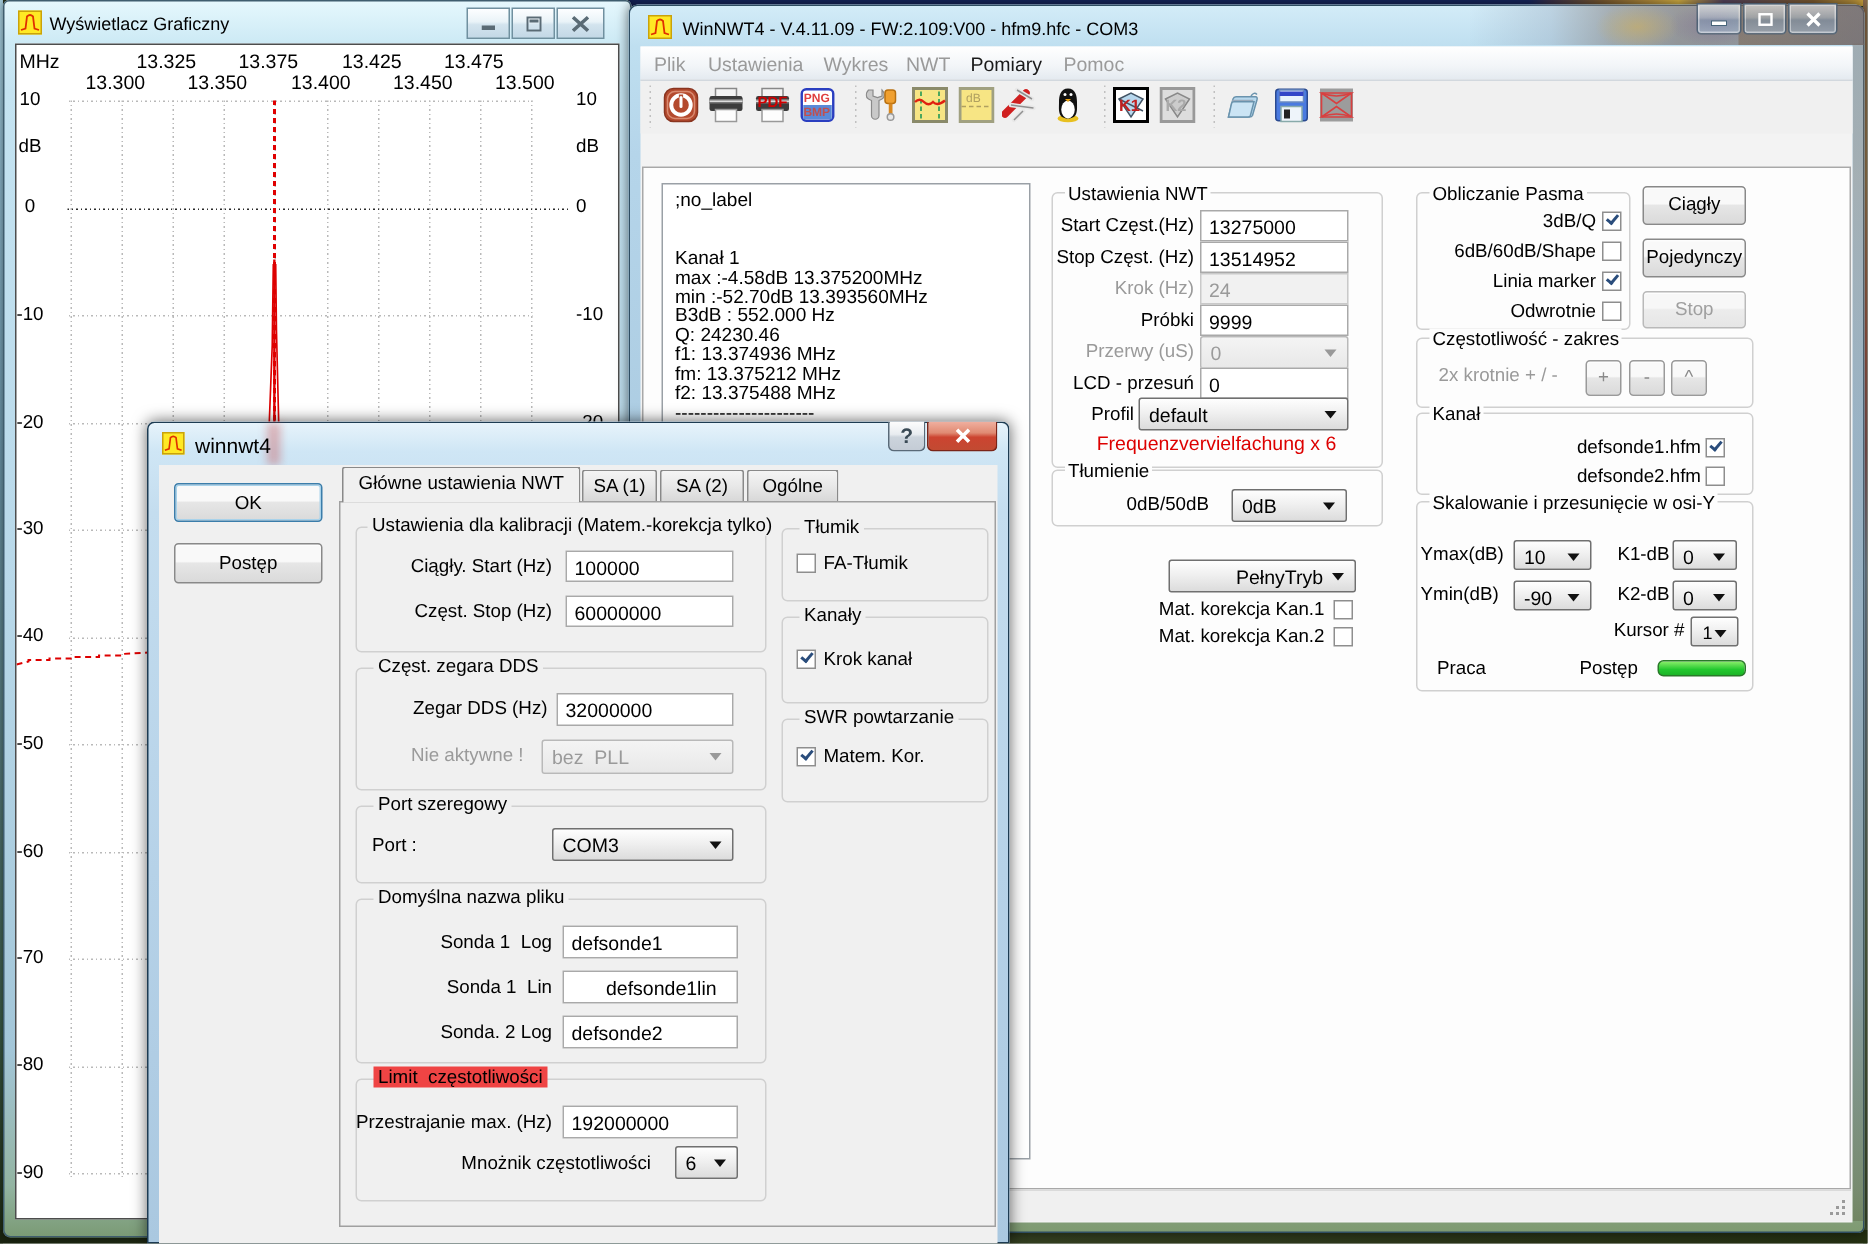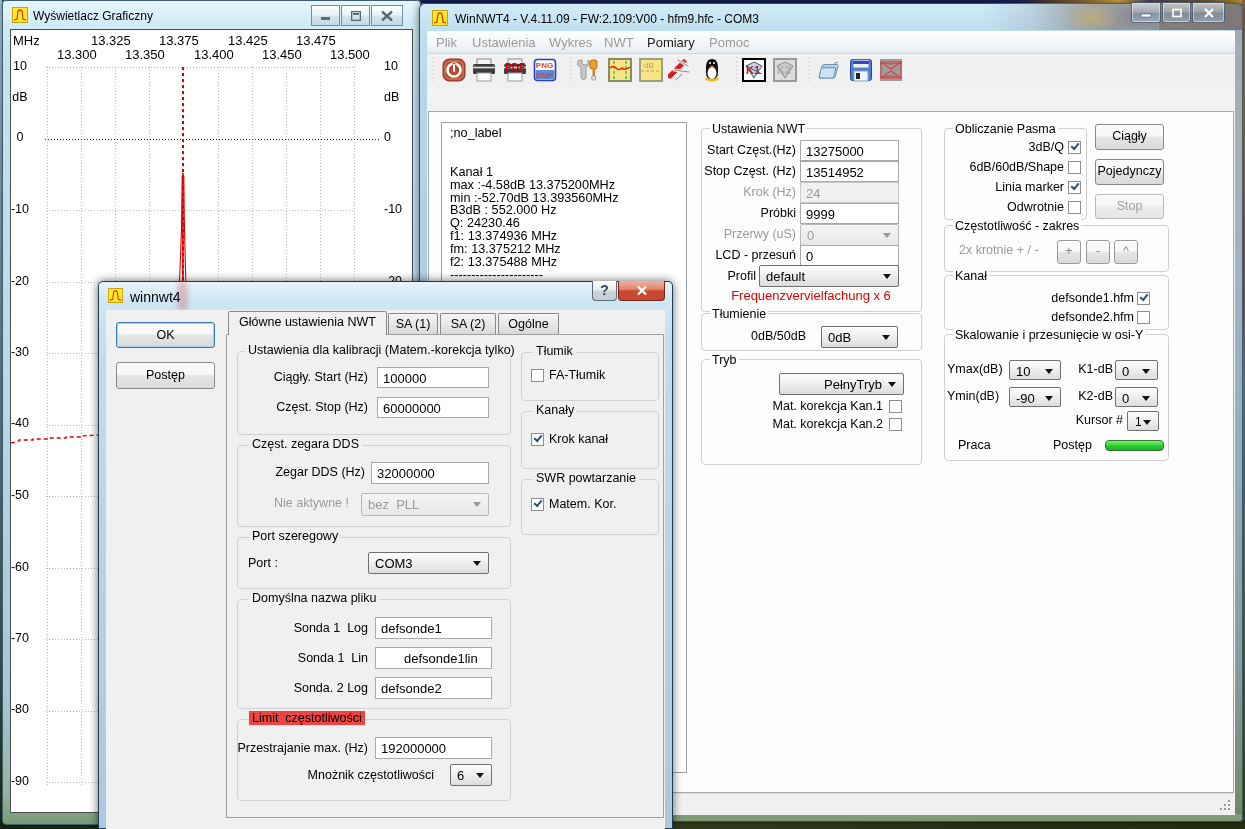--- a/index.html
+++ b/index.html
@@ -306,23 +306,20 @@
 <div class="glab" style="left:240px;top:136px;width:127px;text-align:right;">LCD - przesuń</div>
 <div class="inp" style="left:371px;top:133px;width:99px;">0</div>
 <div class="glab" style="left:240px;top:157px;width:87px;text-align:right;">Profil</div>
 <div class="combo" style="left:330px;top:153px;width:140px;">default</div>
 <div class="abs" style="left:296px;top:176px;width:172px;font-size:13px;color:#dd0000;text-align:center;white-space:nowrap;">Frequenzvervielfachung x 6</div>
 <div class="grp" style="left:272px;top:201px;width:219px;height:36px;background:#fdfdfd;">
           <i style="left:8px;">Tłumienie</i>
         </div>
 <div class="glab" style="left:280px;top:217px;width:97px;text-align:right;">0dB/50dB</div>
 <div class="combo" style="left:392px;top:214px;width:77px;">0dB</div>
-<div class="grp" style="left:272px;top:247px;width:219px;height:104px;background:#fdfdfd;">
-          <i style="left:8px;">Tryb</i>
-        </div>
 <div class="combo" style="left:350px;top:261px;width:125px;padding-left:44px;">PełnyTryb</div>
 <div class="glab" style="left:310px;top:287px;width:144px;text-align:right;">Mat. korekcja Kan.1</div>
 <div class="cb" style="left:460px;top:288px;"></div>
 <div class="glab" style="left:310px;top:305px;width:144px;text-align:right;">Mat. korekcja Kan.2</div>
 <div class="cb" style="left:460px;top:306px;"></div>
 <div class="grp" style="left:515px;top:16px;width:141px;height:90px;background:#fdfdfd;">
           <i style="left:8px;">Obliczanie Pasma</i>
         </div>
 <div class="glab" style="left:515px;top:28px;width:120px;text-align:right;">3dB/Q</div>
 <div class="cb on" style="left:639px;top:29px;"></div>

